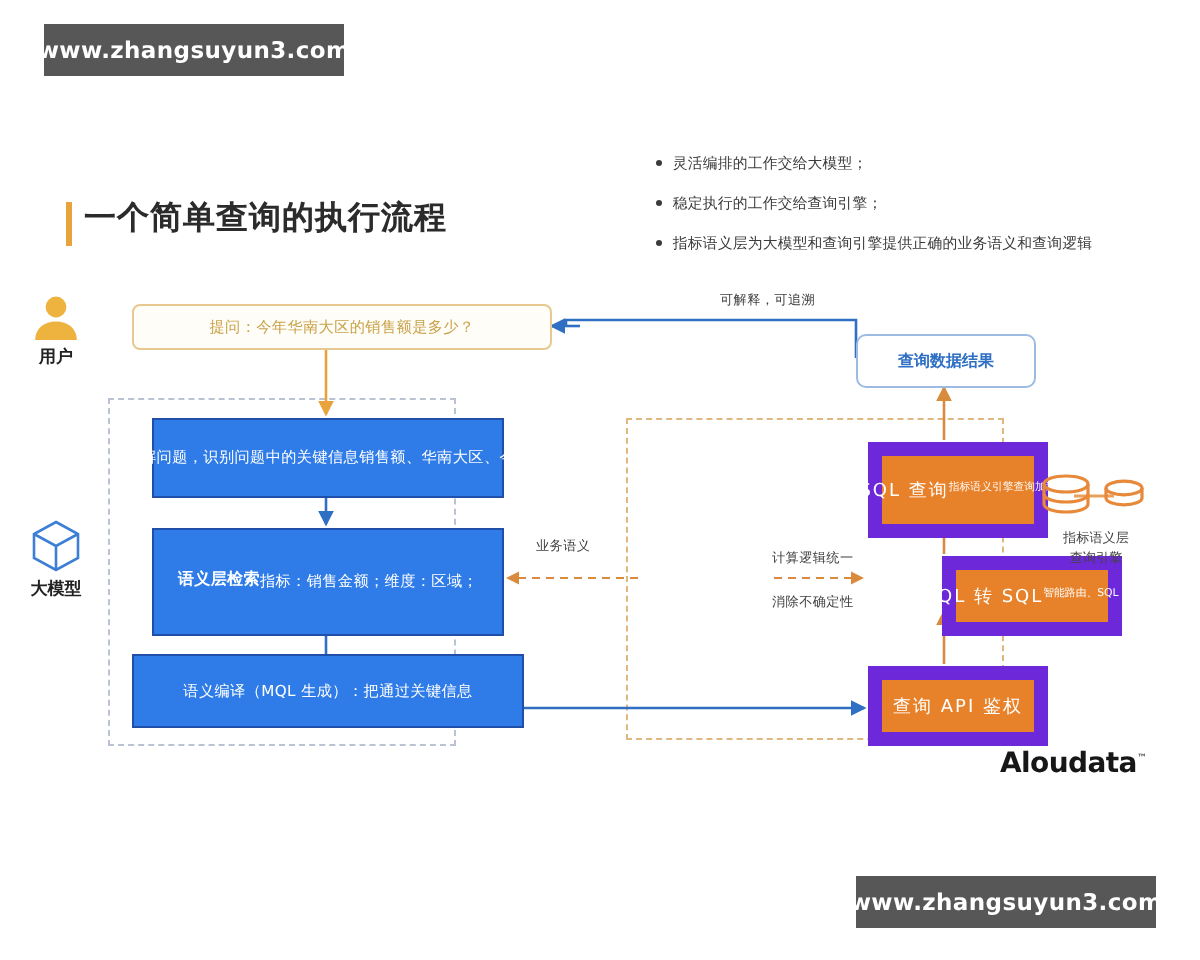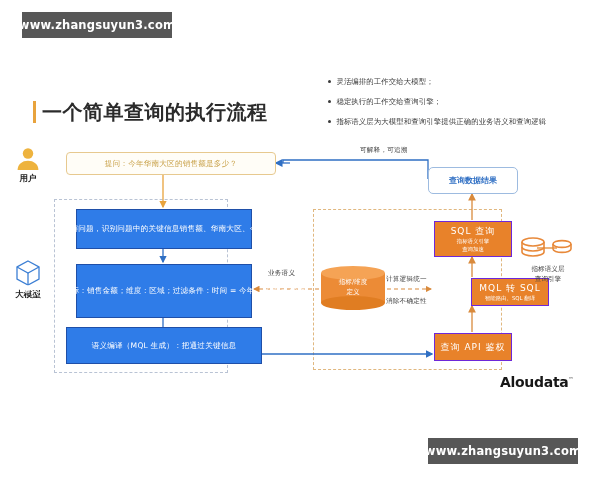--- a/index.html
+++ b/index.html
@@ -23,21 +23,21 @@
     letter-spacing:.2px;
     white-space:nowrap;
   }
   #wm-top{left:22px;top:12px;width:150px;height:26px;font-size:11.5px;}
   #wm-bottom{left:428px;top:438px;width:150px;height:26px;font-size:11.5px;}
 
   
   #title-bar{position:absolute;left:33px;top:101px;width:3px;height:22px;background:#e8a33d;}
   #title-text{
     position:absolute;left:42px;top:99px;
-    font-size:20px;font-weight:bold;color:#2b2b2b;
+    font-size:16px;font-weight:bold;color:#2b2b2b;
     letter-spacing:.5px;white-space:nowrap;
   }
 
   
   #bullets{position:absolute;left:328px;top:77px;width:268px;}
   .bullet{
     display:flex;align-items:flex-start;
     margin-bottom:10px;
     font-size:7.4px;color:#3b3b3b;line-height:1.35;
     letter-spacing:.1px;
@@ -94,22 +94,22 @@
   
   #result-pill{
     position:absolute;left:428px;top:167px;width:88px;height:25px;
     border:1px solid #9dbbe0;border-radius:5px;background:#ffffff;
     display:flex;align-items:center;justify-content:center;
     font-size:8px;color:#2f6fc4;font-weight:bold;white-space:nowrap;
   }
 
   
   .orange-box{
-    position:absolute;background:#e8822a;border:1px solid #6d28d9;
-    color:#ffffff;display:flex;flex-direction:column;
+    position:absolute;background:#e8822a;border:7px solid #6d28d9;
+    color:#ffffff;display:flex;flex-direction:row;
     align-items:center;justify-content:center;text-align:center;
   }
   .orange-box .ttl{font-size:9px;letter-spacing:1px;white-space:nowrap;}
   .orange-box .sub{font-size:5.4px;line-height:1.35;opacity:.96;white-space:nowrap;}
   #box-sql{left:434px;top:221px;width:76px;height:34px;}
   #box-mql{left:434px;top:278px;width:76px;height:26px;margin-left:37px;}
   #box-api{left:434px;top:333px;width:76px;height:26px;}
 
   
   .cyl{position:absolute;}
@@ -241,21 +241,20 @@
   <div id="question-bubble">提问：今年华南大区的销售额是多少？</div>
 
   <div class="blue-box" id="box-understand">
     <span class="ln">理解问题，识别问题中的关键信息</span>
     <span class="ln">销售额、华南大区、今年</span>
   </div>
 
   <div class="blue-box" id="box-retrieve">
     <span class="ln hd">语义层检索</span>
     <span class="ln">指标：销售金额；维度：区域；</span>
-    <span class="ln">过滤条件：时间 = 今年、区域 = 华南</span>
   </div>
 
   <div class="blue-box" id="box-compile">
     <span class="ln">语义编译（MQL 生成）：把通过关键信息</span>
   </div>
 
   <div id="result-pill">查询数据结果</div>
 
   <div class="orange-box" id="box-sql">
     <span class="ttl">SQL 查询</span>
@@ -265,29 +264,20 @@
 
   <div class="orange-box" id="box-mql">
     <span class="ttl">MQL 转 SQL</span>
     <span class="sub">智能路由、SQL 翻译</span>
   </div>
 
   <div class="orange-box" id="box-api">
     <span class="ttl">查询 API 鉴权</span>
   </div>
 
-  <div class="cyl" id="cyl-def">
-    <div class="body"></div>
-    <div class="bot"></div>
-    <div class="top"></div>
-    <div class="cap">
-      <span>指标/维度</span>
-      <span>定义</span>
-    </div>
-  </div>
 
   <svg id="db-icon" viewBox="0 0 56 26">
     <path d="M18 13 L38 13" stroke="#e8a05a" stroke-width="1.6" fill="none"></path>
     <g fill="none" stroke="#e8893a" stroke-width="1.6">
       <ellipse cx="14" cy="7" rx="11" ry="4"></ellipse>
       <path d="M3 7 L3 12 A11 4 0 0 0 25 12 L25 7"></path>
       <path d="M3 12 L3 17 A11 4 0 0 0 25 17 L25 12"></path>
     </g>
     <g fill="none" stroke="#e8893a" stroke-width="1.6">
       <ellipse cx="43" cy="9" rx="9" ry="3.4"></ellipse>

